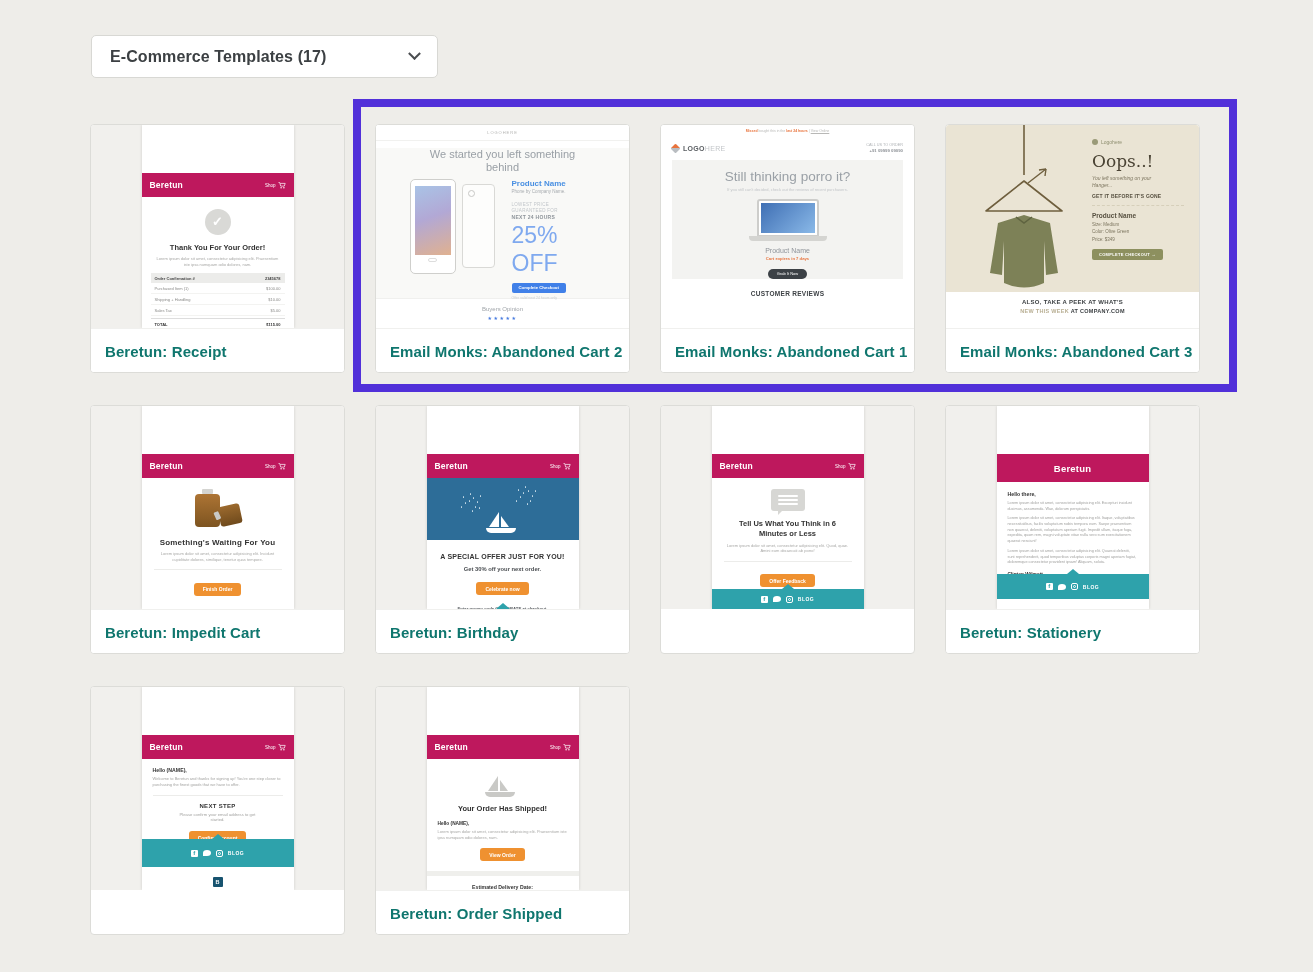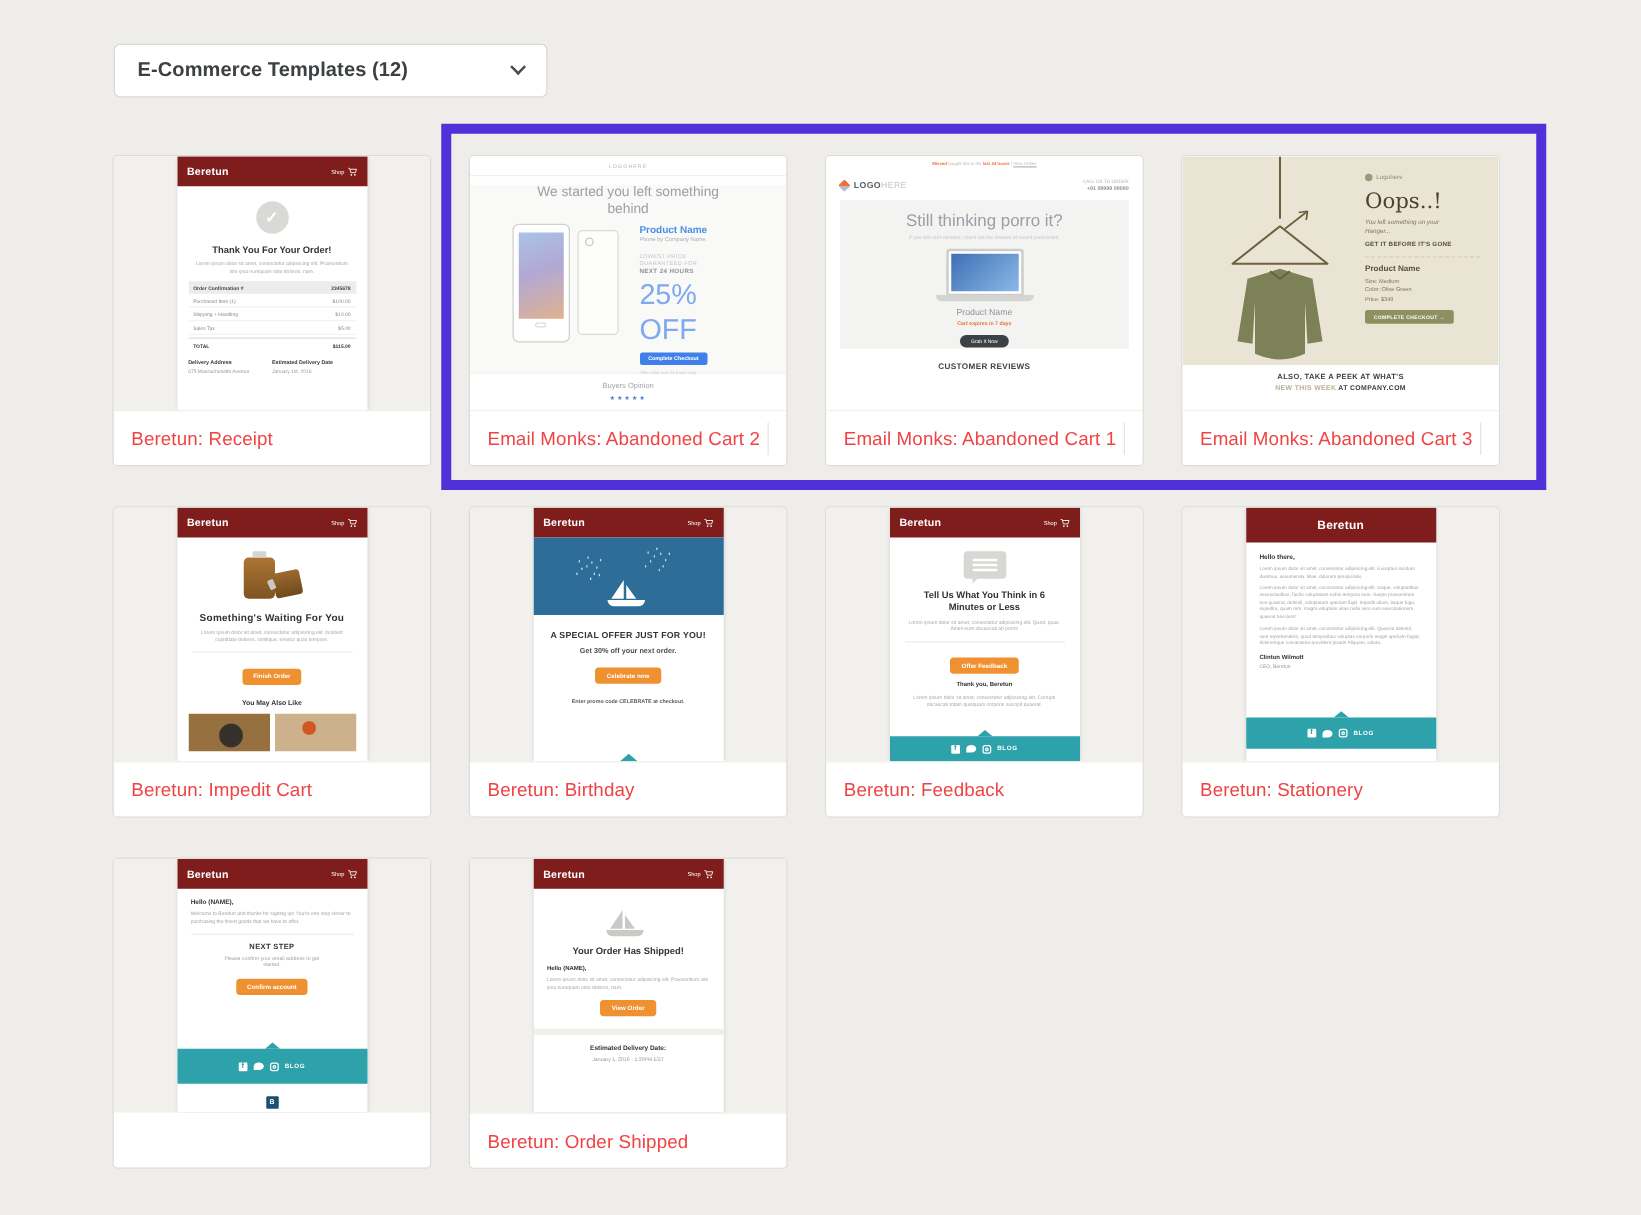--- a/index.html
+++ b/index.html
@@ -17,27 +17,27 @@
   
   .hl-box { position:absolute; left:353px; top:99px; width:884px; height:293px;
     border:8px solid #5130d9; z-index:5; pointer-events:none; }
 
   
   .card { position:absolute; width:255px; height:249px; background:#fff;
     border:1px solid #dcdcd8; border-radius:4px; overflow:hidden; z-index:2; }
   .preview { height:203px; background:#f1f0ed; position:relative; overflow:hidden; }
   .preview.fullw { background:#fff; }
   .tbar { height:45px; background:#fff; display:flex; align-items:center; padding:0 14px; border-top:1px solid #f0f0ee; }
-  .ttl { font-size:15px; font-weight:normal; color:#ef4444; letter-spacing:.1px; white-space:nowrap; }
+  .ttl { font-size:15px; font-weight:bold; color:#0f766e; letter-spacing:.1px; white-space:nowrap; }
   .vdiv { width:1px; height:26px; background:#e3e3e0; margin-left:auto; }
 
   
   .thumb { position:absolute; left:50%; transform:translateX(-50%); top:0; width:152px; height:203px;
     background:#fff; box-shadow:0 0 3px rgba(0,0,0,.14); font-family:"Liberation Sans",sans-serif; }
-  .navy { height:24px; background:#7f1d1d; display:flex; align-items:center; padding:0 8px; }
+  .navy { height:24px; background:#be185d; display:flex; align-items:center; padding:0 8px;margin-top:48px; }
   .brand { color:#fff; font-size:8.5px; font-weight:bold; letter-spacing:.2px; }
   .shopwrap { margin-left:auto; display:flex; align-items:center; gap:2px; }
   .shoplbl { color:#fff; font-size:4.5px; }
   .ctr { text-align:center; }
   .btn-o { display:inline-block; background:#ef9130; color:#fff; border-radius:3px;
     font-weight:bold; font-size:5px; padding:3.5px 9px; }
   .hr { border-top:1px solid #ececea; margin:7px 12px; }
   .tealf { position:absolute; left:0; right:0; background:#2ea2ab; }
   .notch { position:absolute; top:-5px; left:50%; transform:translateX(-50%); width:0; height:0;
     border-left:6px solid transparent; border-right:6px solid transparent; border-bottom:5px solid #2ea2ab; }
@@ -186,21 +186,21 @@
   .sp-g { font-size:4.8px; font-weight:bold; color:#333; margin-top:8px; padding:0 11px; text-align:left; }
   .sp-p { font-size:4px; color:#a8a8a6; margin-top:3px; padding:0 11px; line-height:1.4; text-align:left; }
   .sp-band { height:5px; background:#efefec; margin-top:10px; }
   .sp-el { font-size:5.2px; font-weight:bold; color:#333; margin-top:8px; }
   .sp-ev { font-size:4.2px; color:#9a9a98; margin-top:3px; }
 </style>
 </head>
 <body>
 
 <div class="dropdown">
-  <span class="dropdown-label">E-Commerce Templates (12)</span>
+  <span class="dropdown-label">E-Commerce Templates (17)</span>
   <span class="chev"></span>
 </div>
 
 <div class="hl-box"></div>
 
 <div class="card" style="left:90px;top:124px">
   <div class="preview">
     <div class="thumb ctr">
       <div class="navy">
         <span class="brand">Beretun</span>
@@ -468,23 +468,20 @@
         <div class="notch"></div>
         <div class="soc">
           <span class="fb">f</span>
           <span class="tw"></span>
           <span class="ig"></span>
           <span class="blog">BLOG</span>
         </div>
       </div>
     </div>
   </div>
-  <div class="tbar">
-    <span class="ttl">Beretun: Feedback</span>
-  </div>
 </div>
 
 <div class="card" style="left:945px;top:405px">
   <div class="preview">
     <div class="thumb">
       <div class="navy" style="justify-content:center;height:28px">
         <span class="brand" style="font-size:9.5px">Beretun</span>
       </div>
       <div class="st-body">
         <div class="st-g">Hello there,</div>

